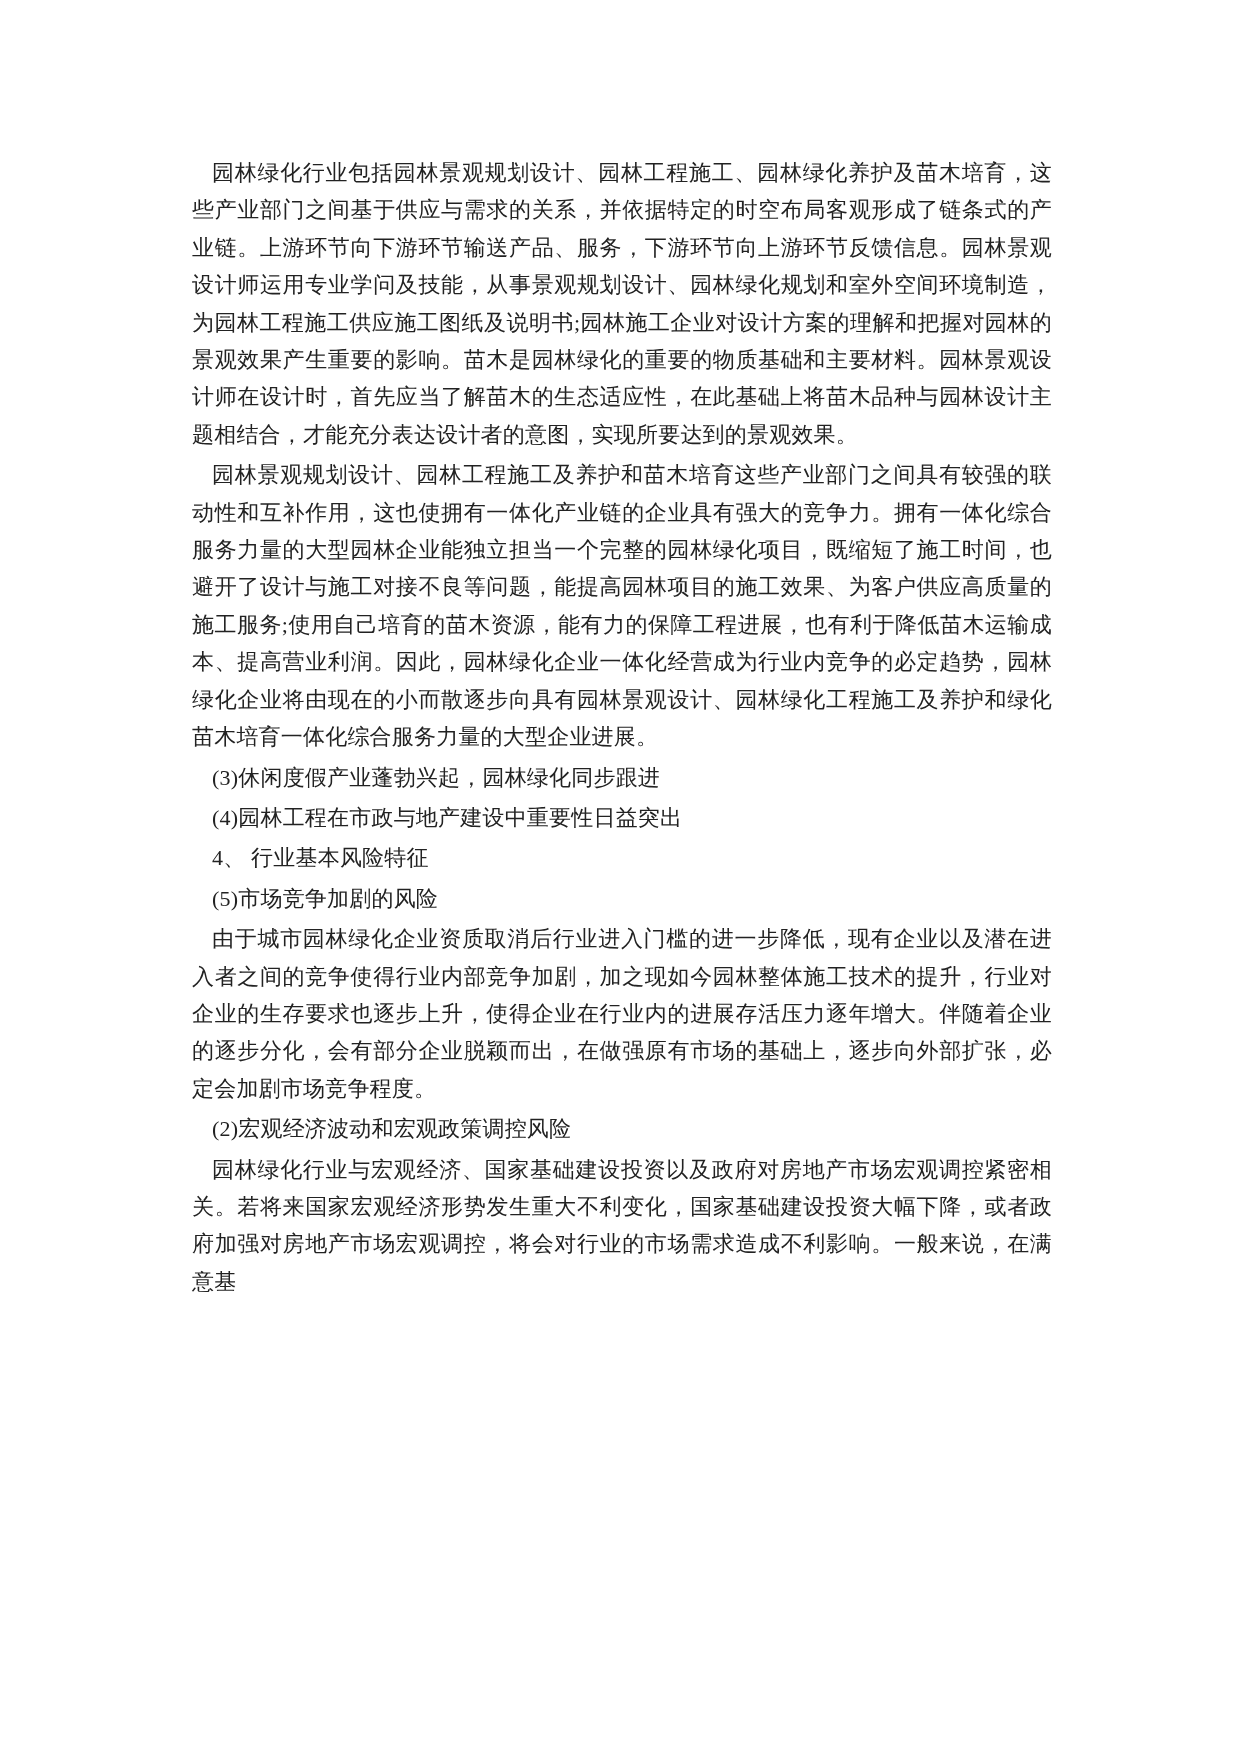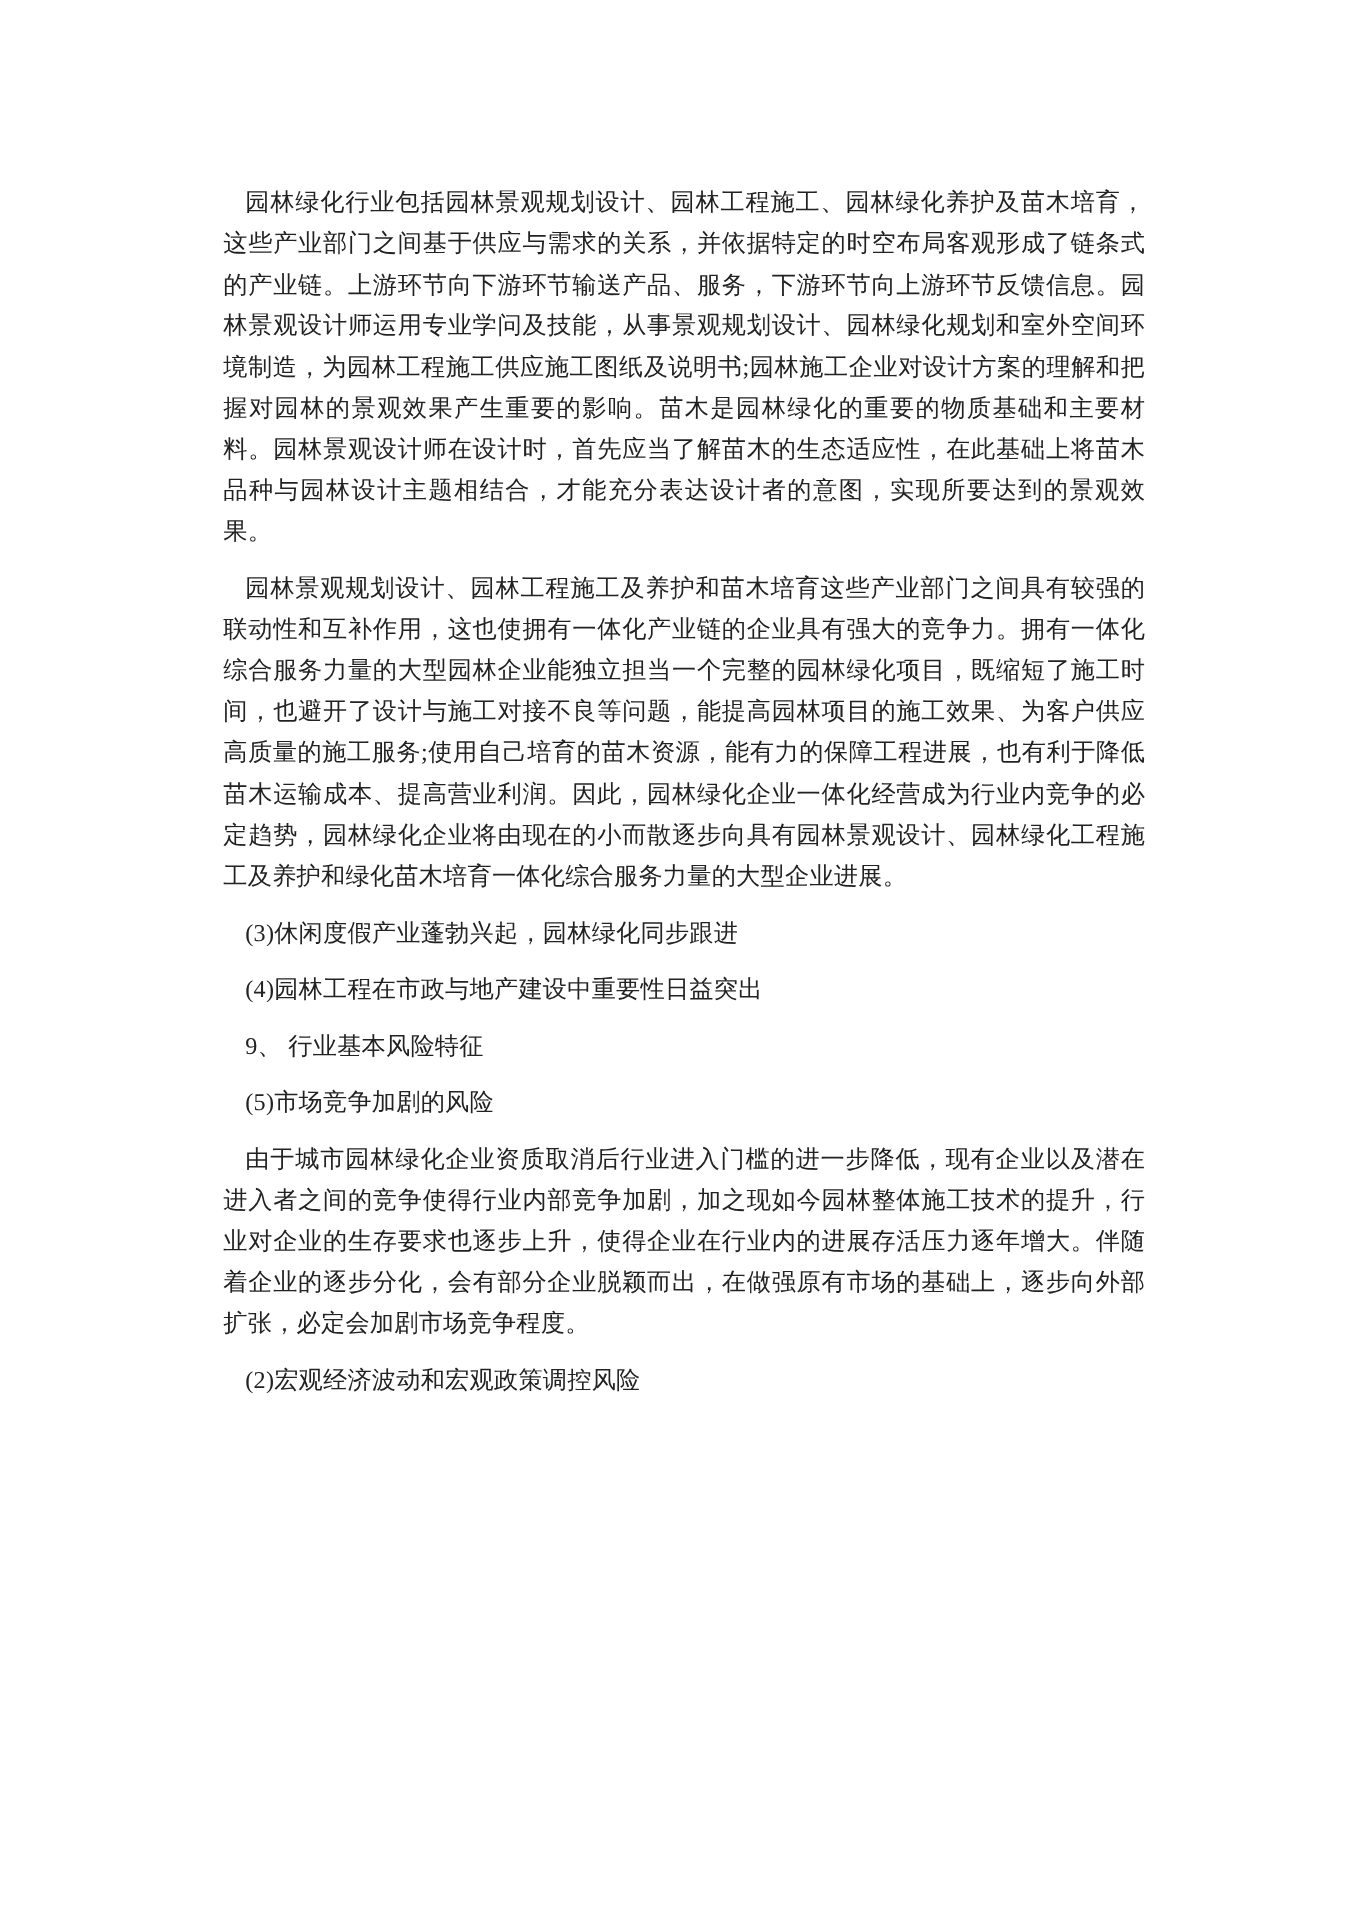--- a/index.html
+++ b/index.html
@@ -28,32 +28,33 @@
     top: 151px;
     width: 866px;
     color: #222222;
     font-size: 22px;
     line-height: 37.4px;
     text-align: justify;
     text-justify: inter-ideograph;
     letter-spacing: 0.2px;
   }
   .doc-body p {
-    margin: 14px;
+    margin: 3px;
     padding: 0;
     text-indent: 20px;
   }
 </style>
 </head>
 <body>
 
 <div class="page">
   <div class="doc-body">
       <p class="para body">园林绿化行业包括园林景观规划设计、园林工程施工、园林绿化养护及苗木培育，这些产业部门之间基于供应与需求的关系，并依据特定的时空布局客观形成了链条式的产业链。上游环节向下游环节输送产品、服务，下游环节向上游环节反馈信息。园林景观设计师运用专业学问及技能，从事景观规划设计、园林绿化规划和室外空间环境制造，为园林工程施工供应施工图纸及说明书;园林施工企业对设计方案的理解和把握对园林的景观效果产生重要的影响。苗木是园林绿化的重要的物质基础和主要材料。园林景观设计师在设计时，首先应当了解苗木的生态适应性，在此基础上将苗木品种与园林设计主题相结合，才能充分表达设计者的意图，实现所要达到的景观效果。</p>
       <p class="para body">园林景观规划设计、园林工程施工及养护和苗木培育这些产业部门之间具有较强的联动性和互补作用，这也使拥有一体化产业链的企业具有强大的竞争力。拥有一体化综合服务力量的大型园林企业能独立担当一个完整的园林绿化项目，既缩短了施工时间，也避开了设计与施工对接不良等问题，能提高园林项目的施工效果、为客户供应高质量的施工服务;使用自己培育的苗木资源，能有力的保障工程进展，也有利于降低苗木运输成本、提高营业利润。因此，园林绿化企业一体化经营成为行业内竞争的必定趋势，园林绿化企业将由现在的小而散逐步向具有园林景观设计、园林绿化工程施工及养护和绿化苗木培育一体化综合服务力量的大型企业进展。</p>
       <p class="para heading">(3)休闲度假产业蓬勃兴起，园林绿化同步跟进</p>
       <p class="para heading">(4)园林工程在市政与地产建设中重要性日益突出</p>
-      <p class="para heading">9、 行业基本风险特征</p>
+      <p class="para heading">4、 行业基本风险特征</p>
       <p class="para heading">(5)市场竞争加剧的风险</p>
       <p class="para body">由于城市园林绿化企业资质取消后行业进入门槛的进一步降低，现有企业以及潜在进入者之间的竞争使得行业内部竞争加剧，加之现如今园林整体施工技术的提升，行业对企业的生存要求也逐步上升，使得企业在行业内的进展存活压力逐年增大。伴随着企业的逐步分化，会有部分企业脱颖而出，在做强原有市场的基础上，逐步向外部扩张，必定会加剧市场竞争程度。</p>
       <p class="para heading">(2)宏观经济波动和宏观政策调控风险</p>
+      <p class="para body">园林绿化行业与宏观经济、国家基础建设投资以及政府对房地产市场宏观调控紧密相关。若将来国家宏观经济形势发生重大不利变化，国家基础建设投资大幅下降，或者政府加强对房地产市场宏观调控，将会对行业的市场需求造成不利影响。一般来说，在满意基</p>
     </div>
 </div>
 
 </body></html>

